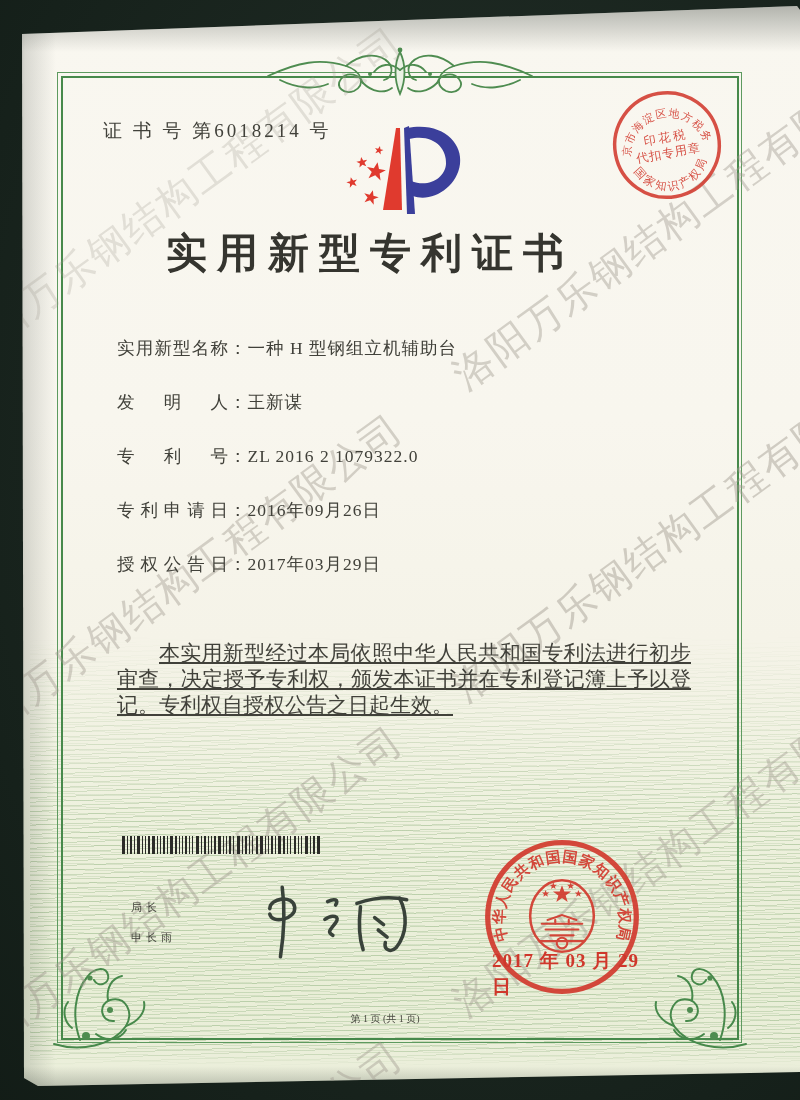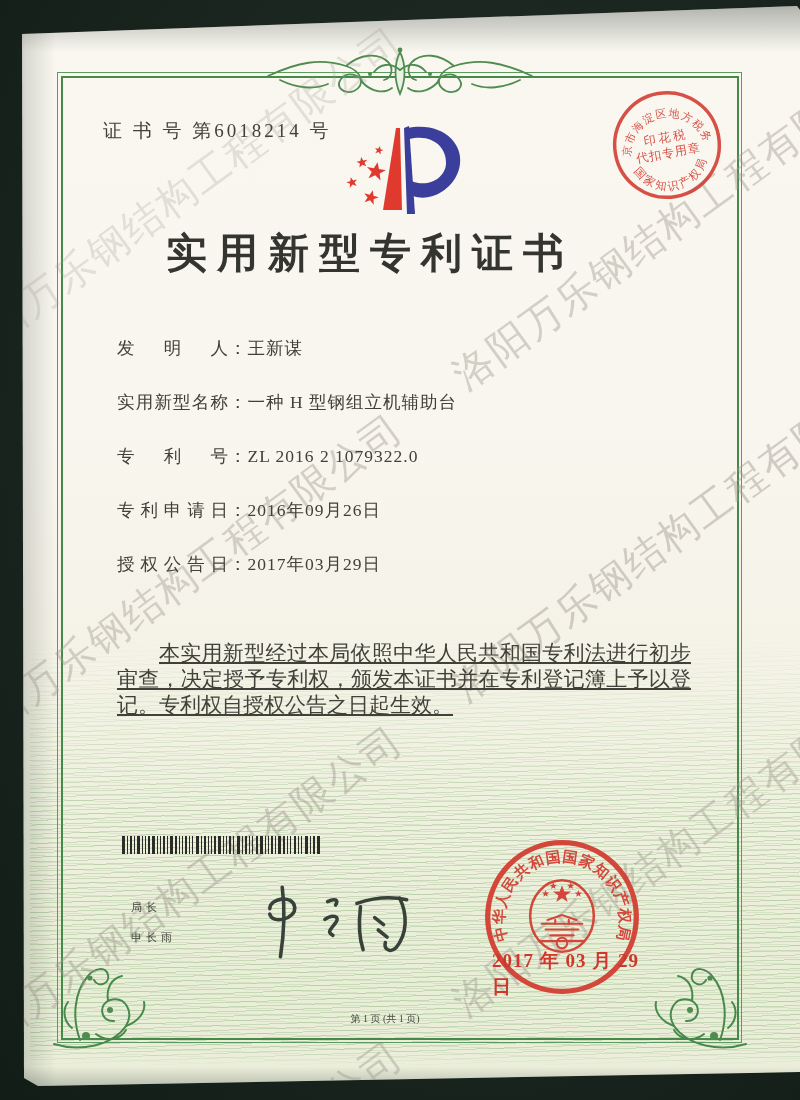--- a/index.html
+++ b/index.html
@@ -193,24 +193,24 @@
       <text x="70" y="66" text-anchor="middle" font-size="14" fill="#d23a2e" letter-spacing="3">印花税</text>
       <text x="70" y="84" text-anchor="middle" font-size="14" fill="#d23a2e" letter-spacing="1">代扣专用章</text>
     </svg>
 
     <div class="content">
       <div class="cert-no">证 书 号 第6018214 号</div>
       <div class="doc-title">实用新型专利证书</div>
 
       <div class="fields">
         <div class="frow">
+          <span class="flabel">实用新型名称</span><span>：</span><span>一种 H 型钢组立机辅助台</span>
+        </div>
+        <div class="frow">
           <span class="flabel">发明人</span><span>：</span><span>王新谋</span>
-        </div>
-        <div class="frow">
-          <span class="flabel">实用新型名称</span><span>：</span><span>一种 H 型钢组立机辅助台</span>
         </div>
         <div class="frow">
           <span class="flabel">专利号</span><span>：</span><span>ZL 2016 2 1079322.0</span>
         </div>
         <div class="frow">
           <span class="flabel">专利申请日</span><span>：</span><span>2016年09月26日</span>
         </div>
         <div class="frow">
           <span class="flabel">授权公告日</span><span>：</span><span>2017年03月29日</span>
         </div>

